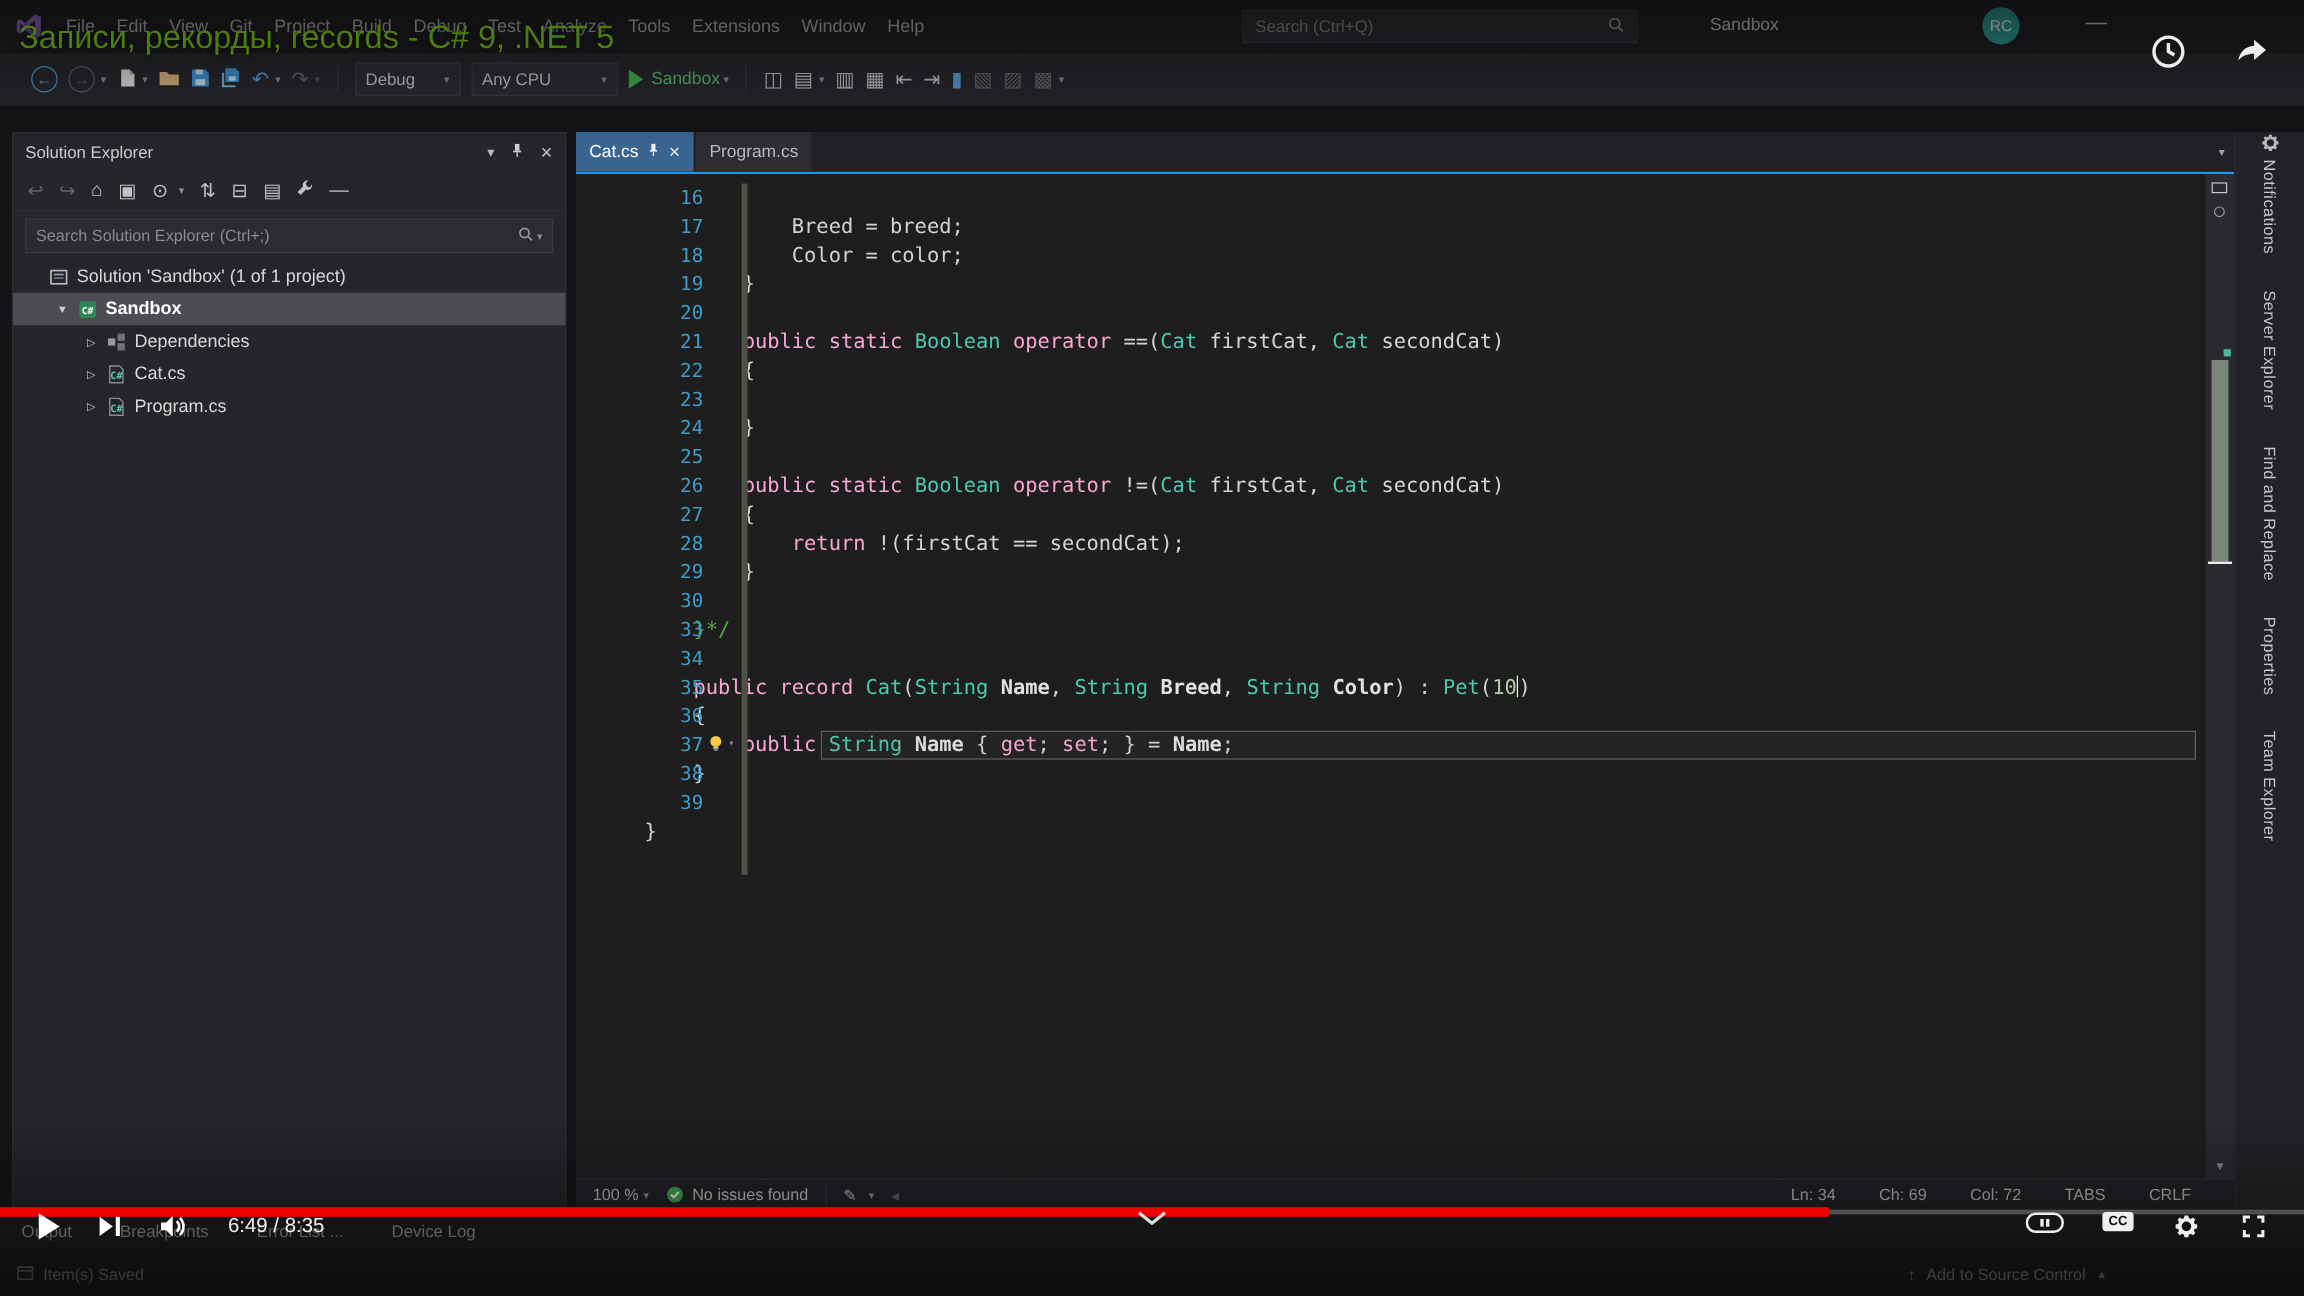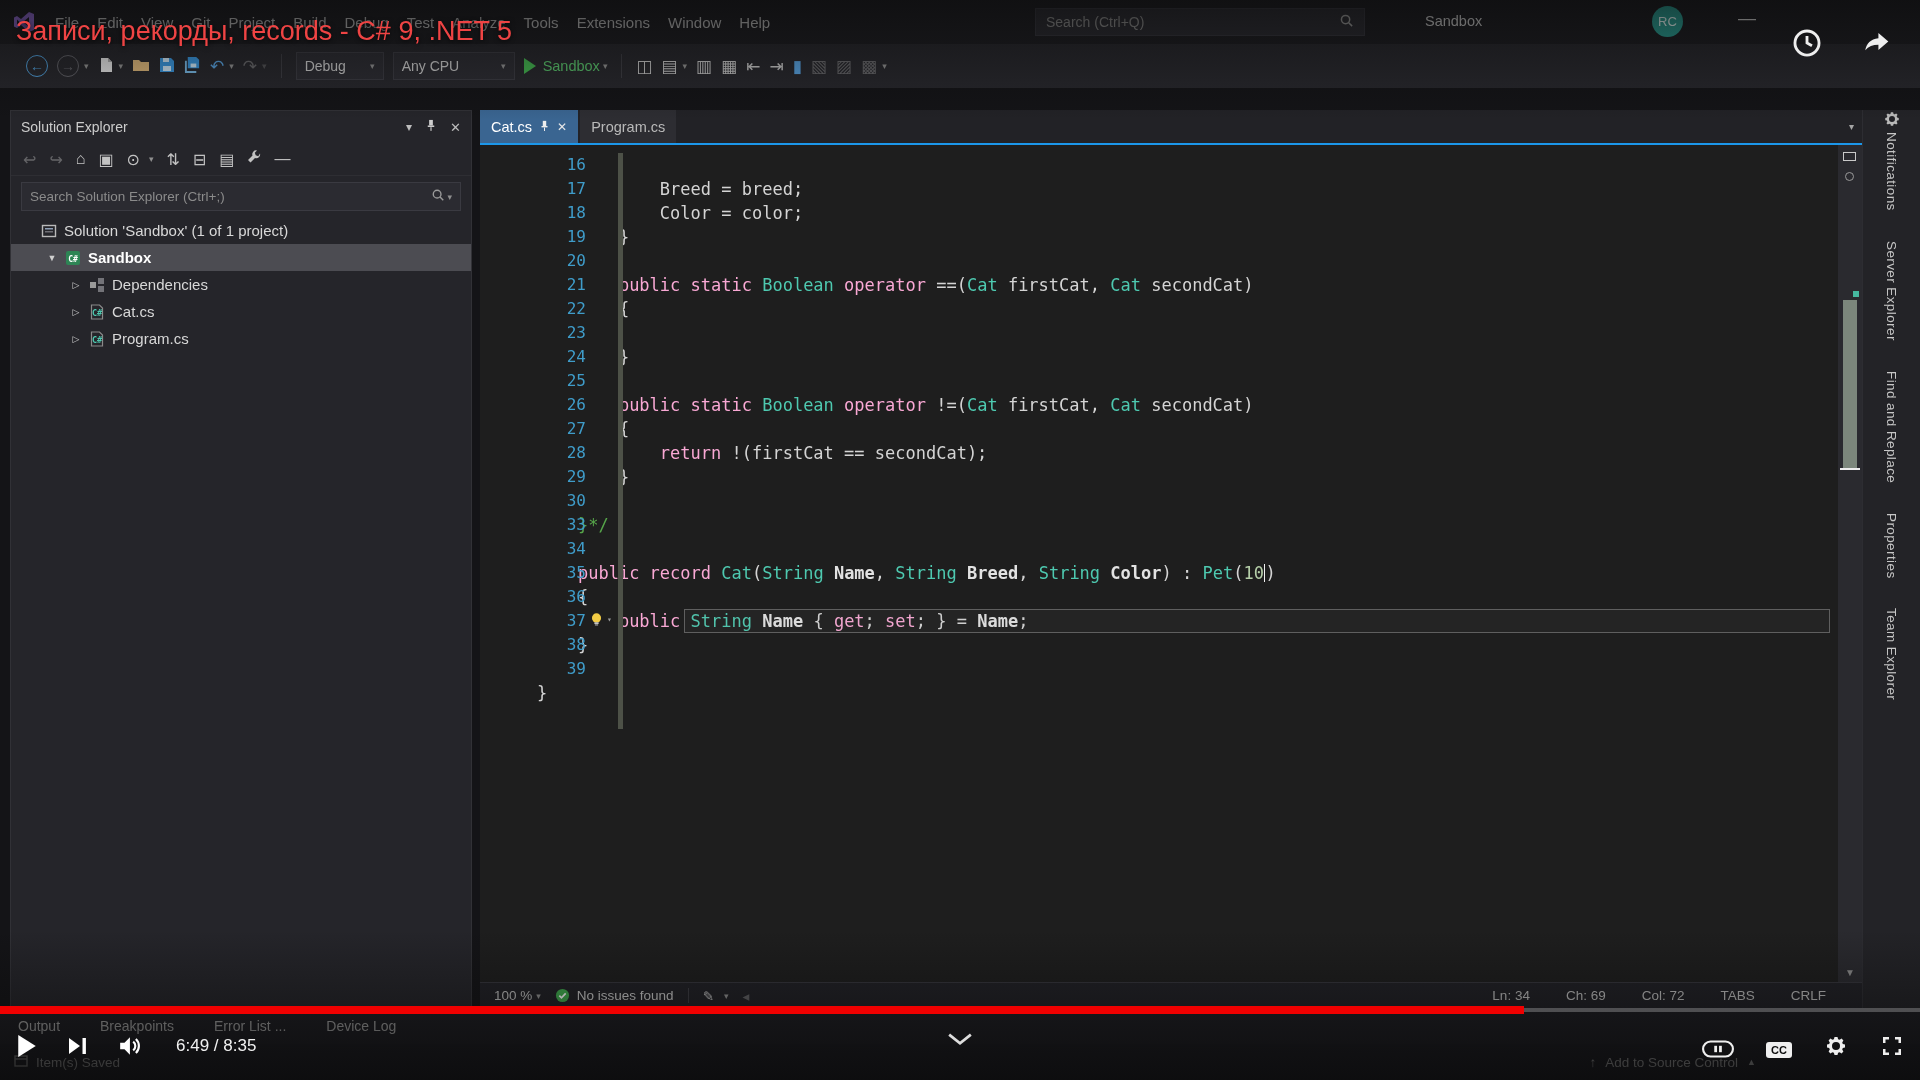--- a/index.html
+++ b/index.html
@@ -102,30 +102,30 @@
   .vs-statusbar{position:absolute;left:0;top:1044px;right:0;height:36px;background:#1c1c21;display:flex;
                 align-items:center;font-size:13.5px;color:#8e8e8e;padding:0 14px;box-sizing:border-box;}
   .sbar-left{display:flex;align-items:center;gap:8px;}
   .sc-right{margin-left:auto;display:flex;align-items:center;gap:9px;padding-right:150px;color:#9a9a9a;}
 
   
   .shade-top{position:absolute;top:0;left:0;right:0;height:120px;z-index:40;pointer-events:none;
              background:linear-gradient(rgba(8,8,8,.6),rgba(8,8,8,0));}
   .shade-bottom{position:absolute;bottom:0;left:0;right:0;height:150px;z-index:28;pointer-events:none;
              background:linear-gradient(rgba(8,8,8,0),rgba(8,8,8,.72));}
-  .yt-title{position:absolute;left:16px;top:16px;font-size:27px;color:#ef4444;z-index:45;text-shadow:0 1px 5px rgba(0,0,0,.8);white-space:nowrap;}
+  .yt-title{position:absolute;left:16px;top:16px;font-size:27px;color:#4d7c0f;z-index:45;text-shadow:0 1px 5px rgba(0,0,0,.8);white-space:nowrap;}
   .yt-topright{position:absolute;right:26px;top:26px;display:flex;gap:36px;z-index:45;}
   .yt-progress{position:absolute;left:0;right:0;top:1006px;height:8px;z-index:32;}
   .yt-track{position:absolute;left:0;right:0;top:2px;height:4px;background:rgba(255,255,255,.25);}
   .yt-played{position:absolute;left:0;top:0;height:8px;background:#f00000;}
-  .yt-controls{position:absolute;left:0;right:0;top:1016px;height:60px;display:flex;align-items:center;z-index:33;padding:0 16px;box-sizing:border-box;}
+  .yt-controls{position:absolute;left:0;right:0;top:992px;height:60px;display:flex;align-items:center;z-index:33;padding:0 30px;box-sizing:border-box;}
   .yc-left{display:flex;align-items:center;gap:30px;}
   .yt-time{color:#f1f1f1;font-size:17px;margin-left:2px;white-space:nowrap;}
   .yc-center{position:absolute;left:50%;transform:translateX(-50%);top:16px;}
-  .yc-right{margin-left:auto;display:flex;align-items:flex-end;gap:32px;}
+  .yc-right{margin-left:auto;display:flex;align-items:flex-start;gap:32px;}
   .ytcc{background:#efefef;color:#0d0d0d;font-weight:bold;font-size:11px;padding:2px 5px;border-radius:3px;font-family:"Liberation Sans",sans-serif;}
   .icon-btn{display:flex;align-items:center;justify-content:center;}
 </style>
 </head>
 <body>
 
 <div class="screen">
 
   <div class="menubar">
     <span class="vs-logo">

